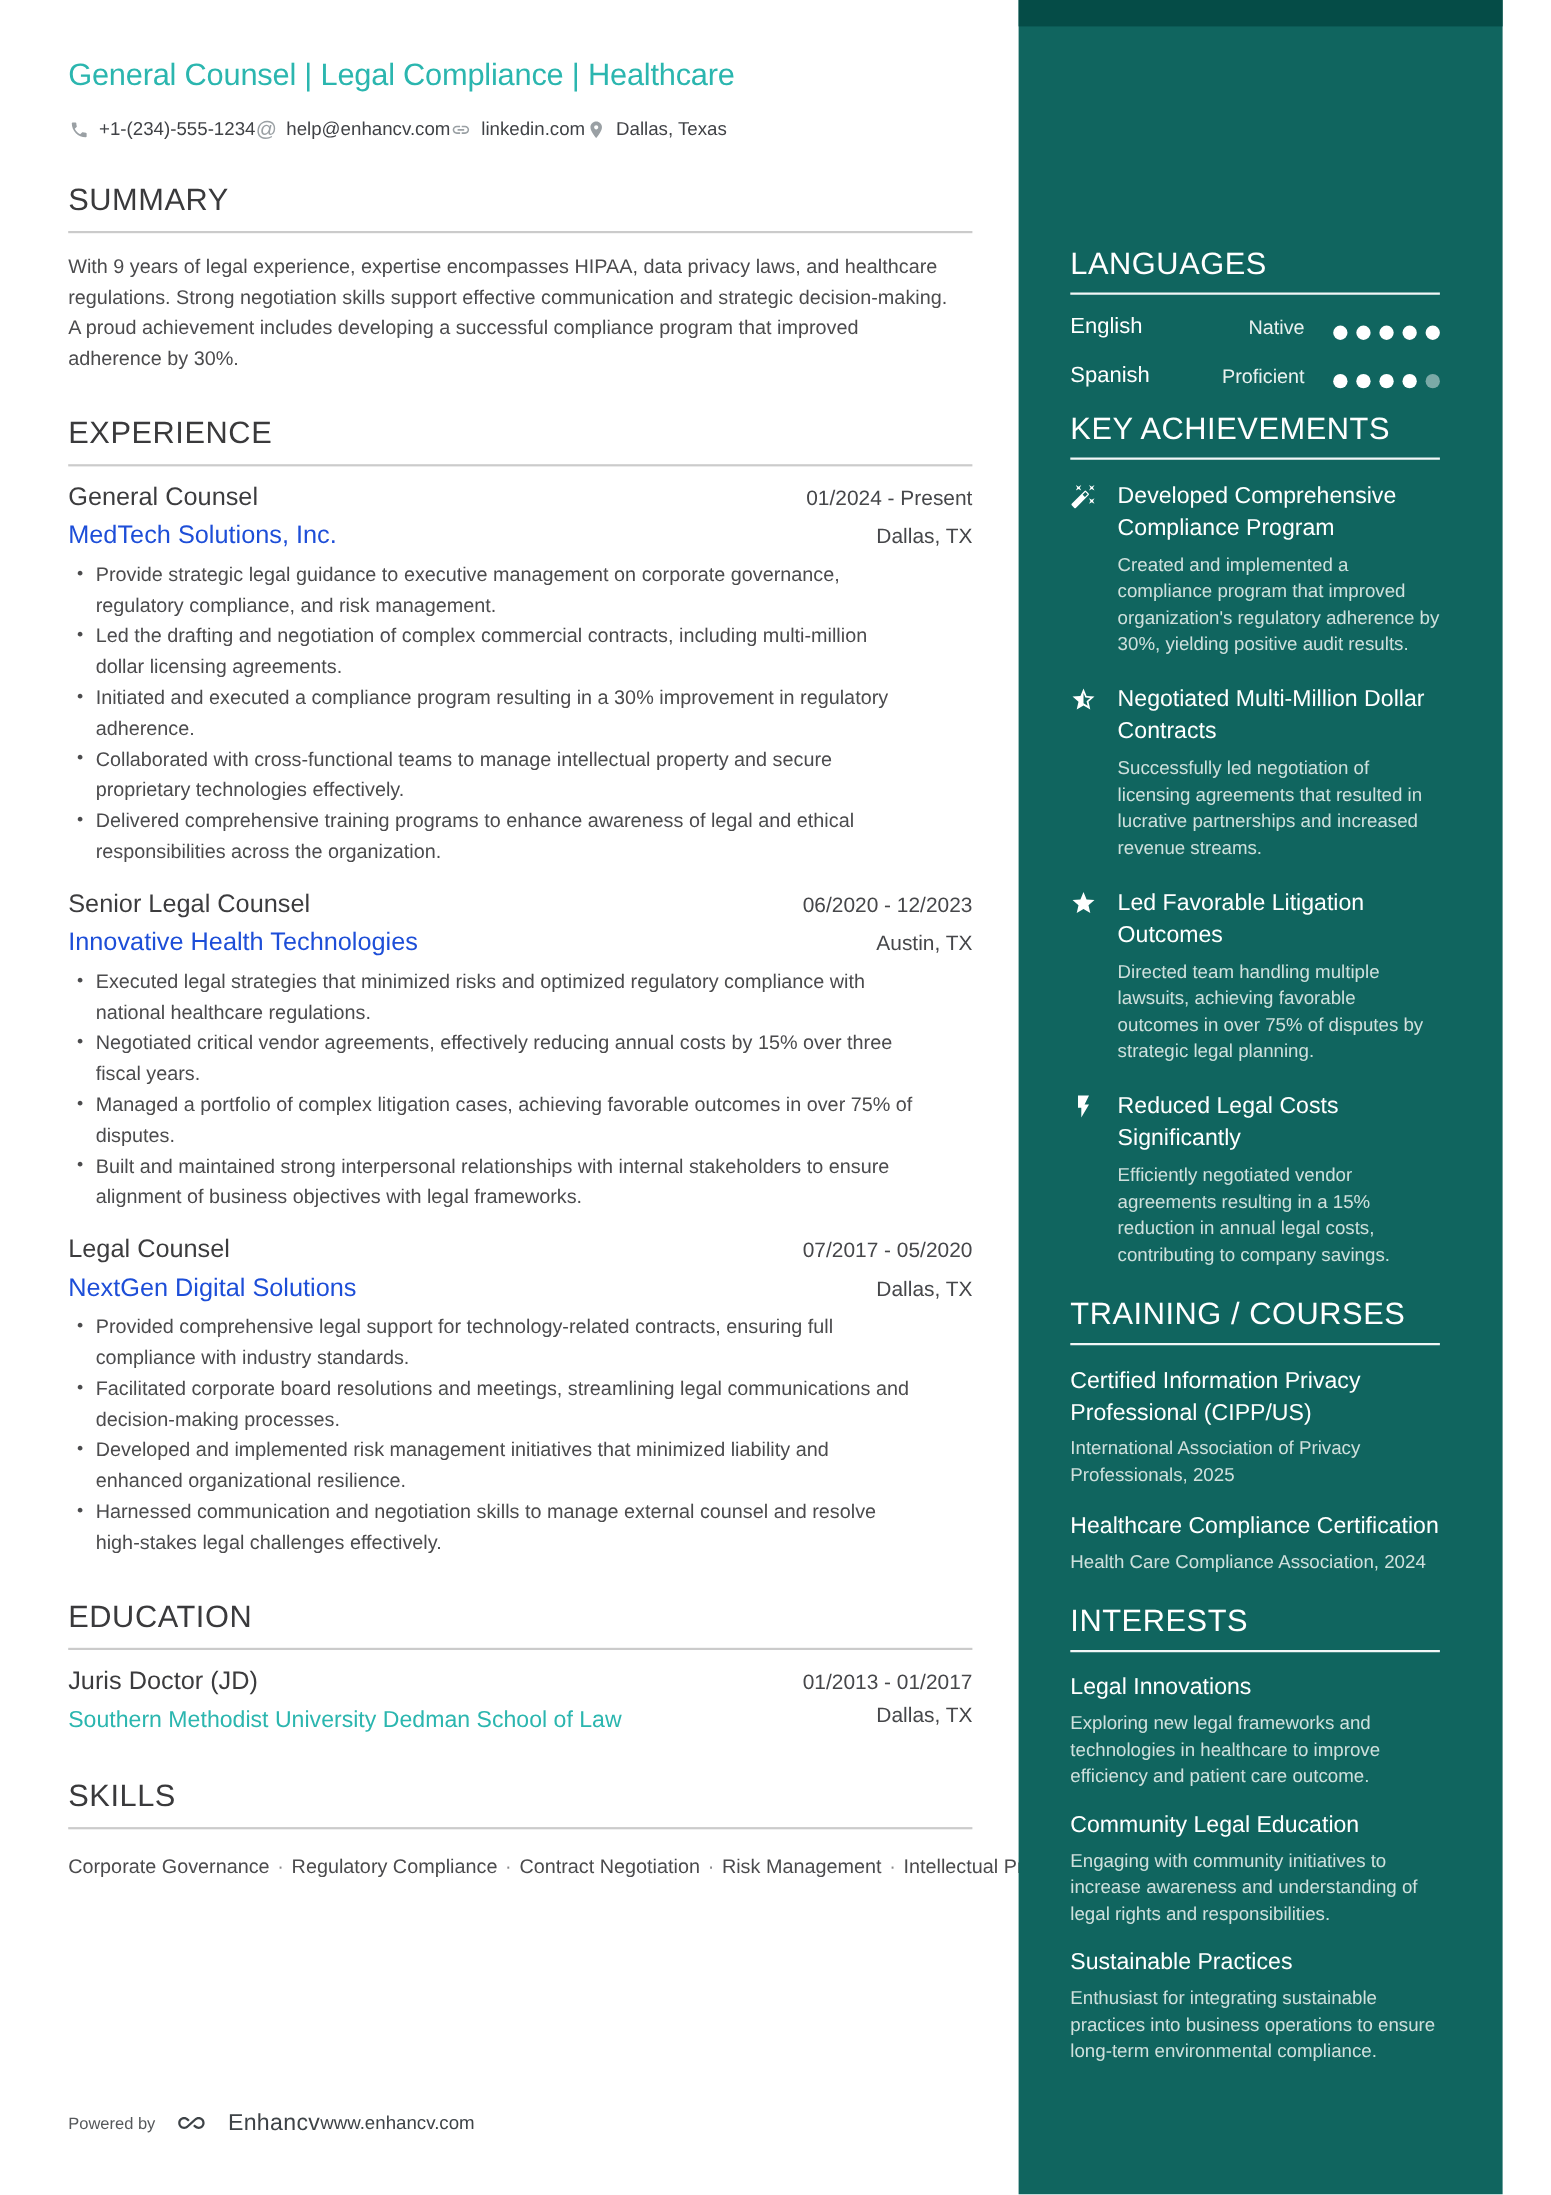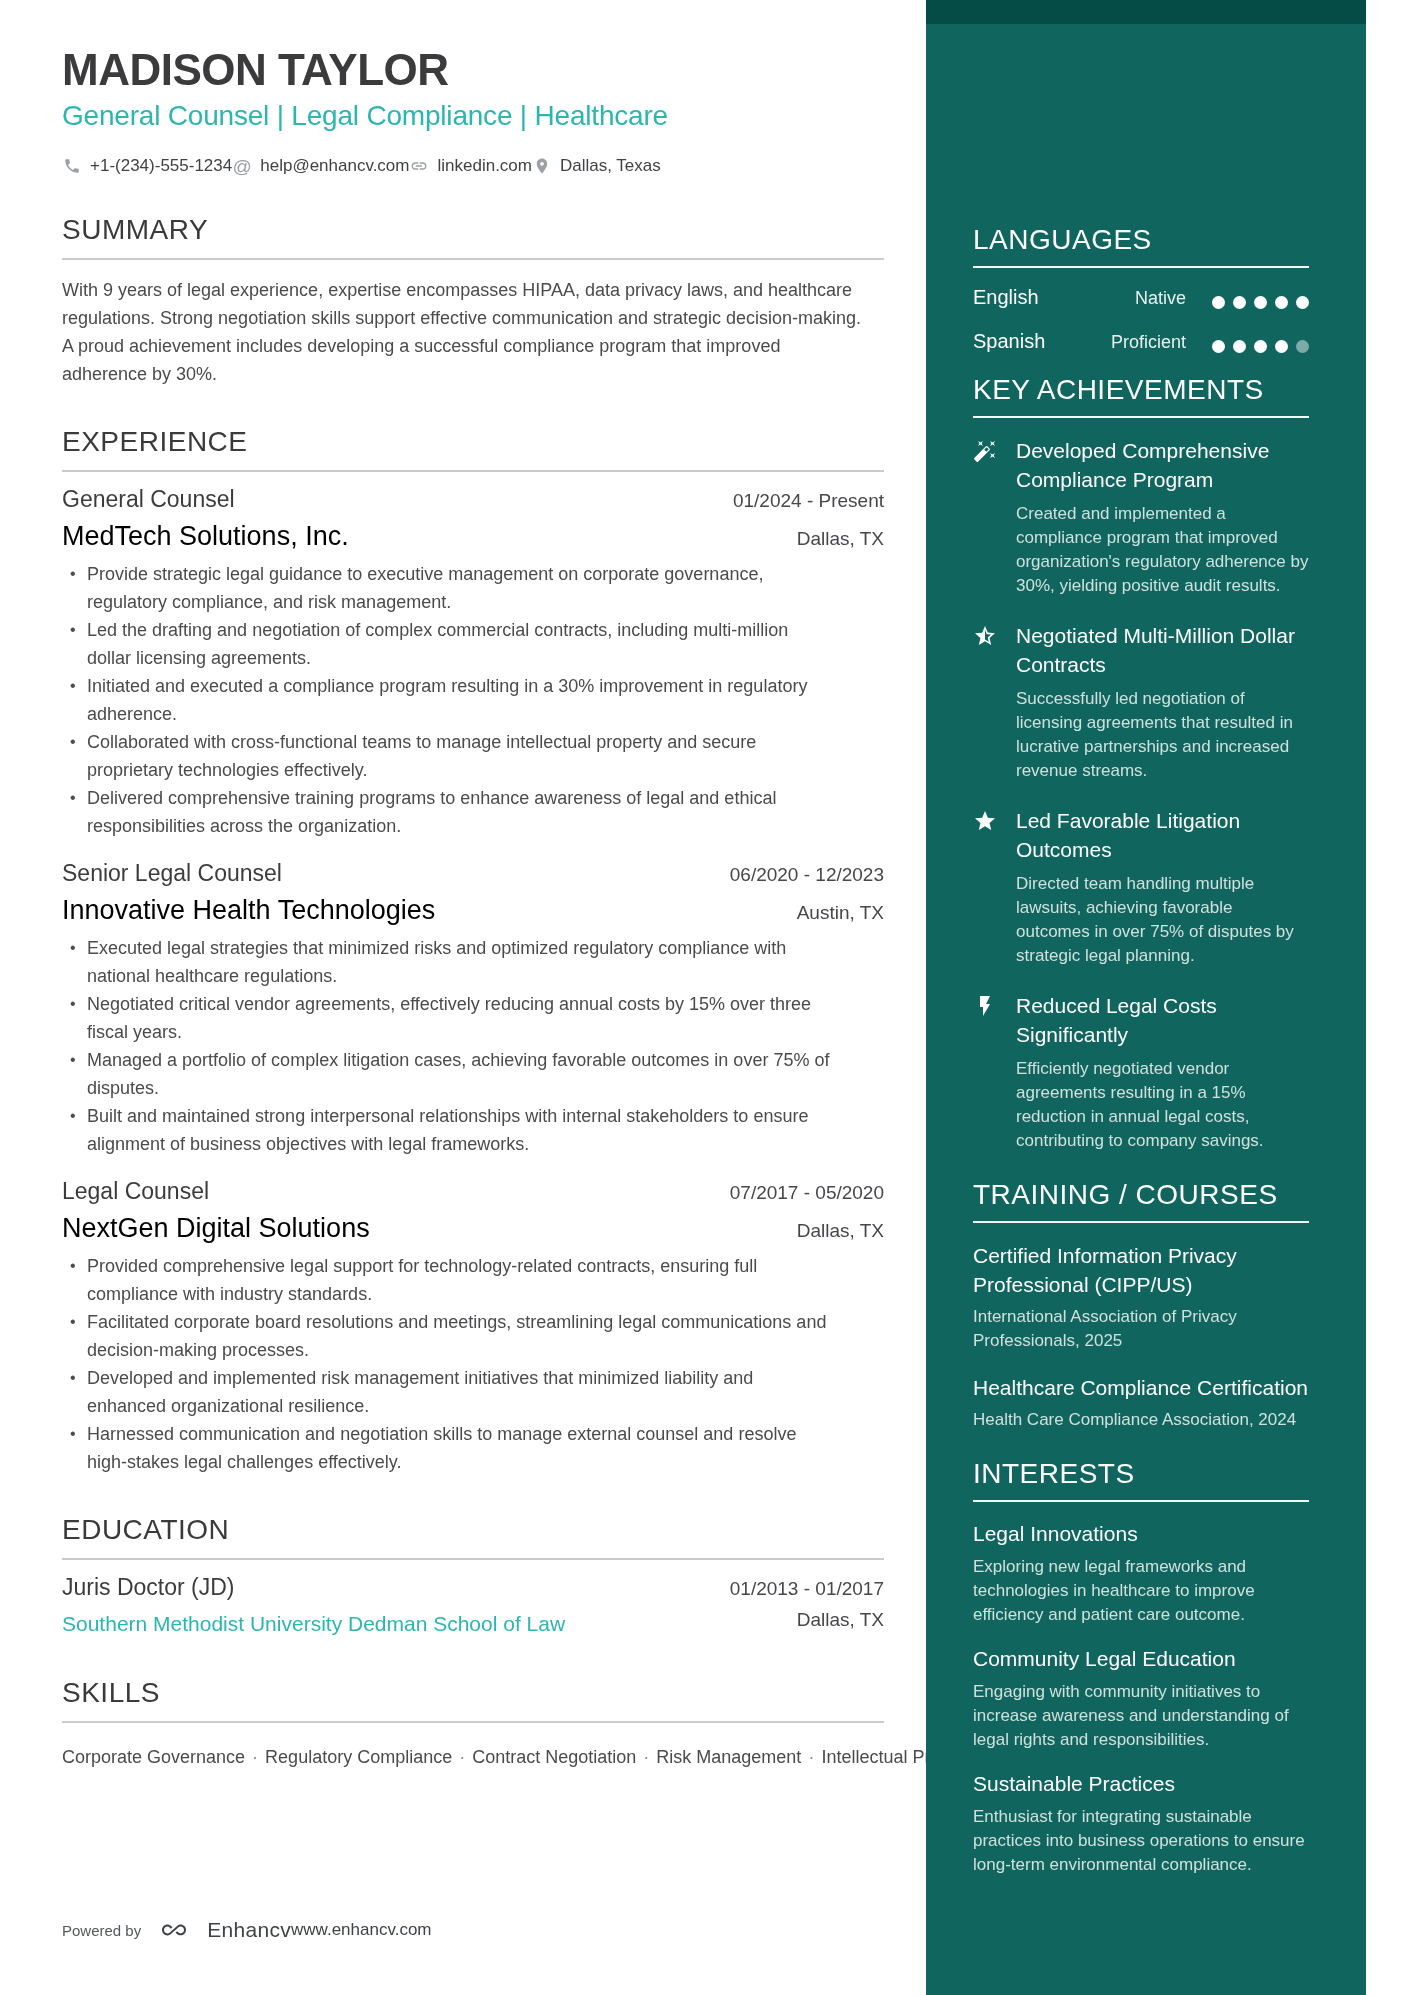--- a/index.html
+++ b/index.html
@@ -23,21 +23,21 @@
   .l-section h2 { font-size:28px; font-weight:500; letter-spacing:0.5px; color:#3a3a3c; margin:0 0 12px 0; }
   .l-rule { border:none; border-top:2px solid #cbcbcb; margin:0; }
 
   .summary-text { font-size:18px; line-height:28px; color:#4b4b4d; margin-top:16px; max-width:800px; }
 
   .job { margin-top:14px; }
   .row { display:flex; justify-content:space-between; align-items:baseline; }
   .job-title { font-size:23px; font-weight:500; color:#3c3c3e; }
   .job-dates { font-size:19px; color:#46474a; white-space:nowrap; }
   .company-row { display:flex; justify-content:space-between; align-items:baseline; margin-top:8px; }
-  .company { font-size:27px; color:#000000; }
+  .company { font-size:23px; color:#1d4ed8; }
   .job-loc { font-size:19px; color:#46474a; white-space:nowrap; }
   ul.bullets { margin:8px 0 20px 0; padding:0 0 0 25px; list-style:none; max-width:770px; }
   ul.bullets li { position:relative; font-size:18px; line-height:28px; color:#4b4b4d; max-width:745px; }
   ul.bullets li::before { content:"•"; position:absolute; left:-17px; top:0; color:#4b4b4d; font-size:16px; }
 
   .edu-school { font-size:21px; color:#2bb6af; max-width:505px; line-height:30px; }
 
   .skills-line { font-size:18px; line-height:40px; color:#4b4b4d; margin-top:14px; max-width:821px; }
   .skill-item { white-space:nowrap; }
   .skill-sep { color:#8b8b8d; padding:0 7px; }
@@ -83,21 +83,20 @@
   .interest-title { font-size:21px; line-height:28px; color:#ffffff; }
   .interest-text { font-size:17px; line-height:24px; color:#cfe0dd; margin-top:7px; }
 </style>
 </head>
 <body>
 
 <div class="page">
 
   <div class="main">
 
-    <h1 class="name">MADISON TAYLOR</h1>
     <div class="headline">General Counsel | Legal Compliance | Healthcare</div>
 
     <div class="contact-row">
       <div class="contact-item">
         <span class="cicon">
           <svg viewBox="0 0 24 24">
               <path d="M6.62 10.79c1.44 2.83 3.76 5.14 6.59 6.59l2.2-2.2c.27-.27.67-.36 1.02-.24 1.12.37 2.33.57 3.57.57.55 0 1 .45 1 1V20c0 .55-.45 1-1 1-9.39 0-17-7.61-17-17 0-.55.45-1 1-1h3.5c.55 0 1 .45 1 1 0 1.25.2 2.45.57 3.57.11.35.03.74-.25 1.02l-2.2 2.2z"></path>
             </svg>
         </span>
         <span>+1-(234)-555-1234</span>

